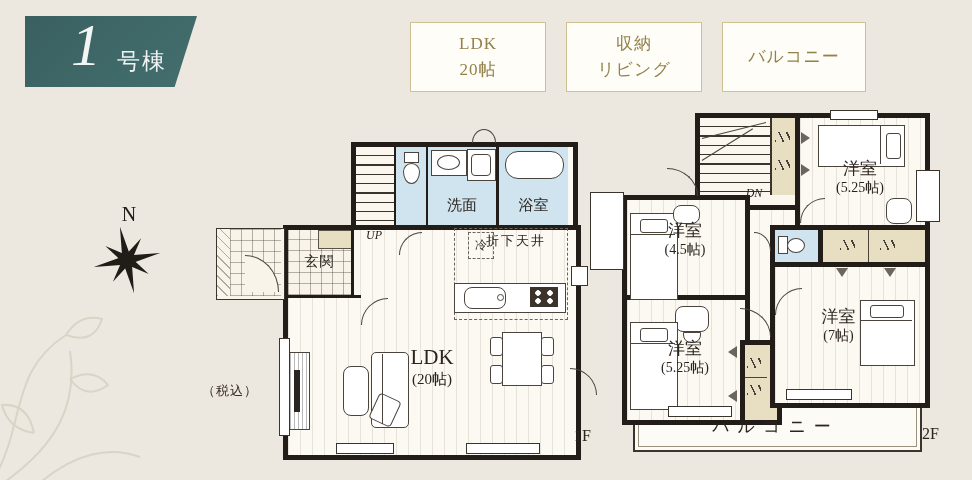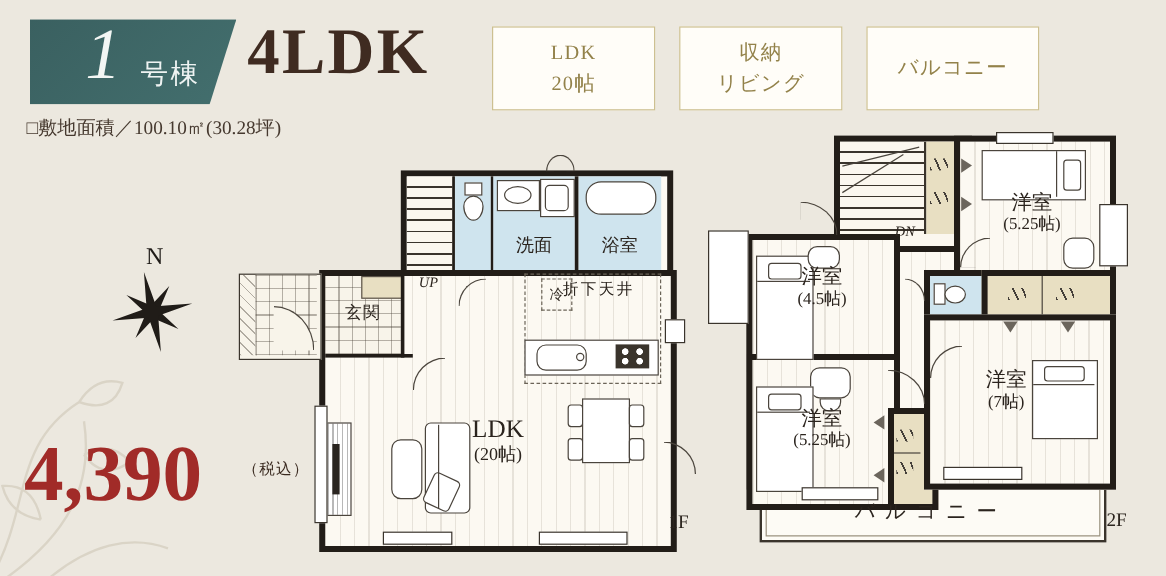--- a/index.html
+++ b/index.html
@@ -39,52 +39,49 @@
       <path d="M84,42 q14,-22 36,-16 q-8,26 -36,16"></path>
       <path d="M88,86 q24,-12 38,6 q-22,16 -38,-6"></path>
       <path d="M52,140 q-26,-4 -32,-28 q26,-2 32,28"></path>
     </g>
   </svg>
 
   <div class="abs" style="left:25px;top:16px;width:172px;height:71px;background:linear-gradient(135deg,#3a6060,#436f6e);clip-path:polygon(0 0,100% 0,87% 100%,0 100%);z-index:2;">
     <span class="abs" style="left:46px;top:-4px;font-size:60px;font-style:italic;color:#f3f6f4;line-height:1.1;">1</span>
     <span class="abs" style="left:92px;top:30px;font-size:23px;color:#eef3f2;letter-spacing:2px;">号棟</span>
   </div>
-  <div class="abs" style="left:206px;top:14px;font-size:54px;font-weight:600;color:#3f2b21;letter-spacing:2px;line-height:1.1;z-index:2;">4LDK</div>
 
   <div class="tag" style="left:410px;top:22px;width:134px;height:68px;">
     <span>LDK</span>
     <span>20帖</span>
   </div>
   <div class="tag" style="left:566px;top:22px;width:134px;height:68px;">
     <span>収納</span>
     <span>リビング</span>
   </div>
   <div class="tag" style="left:722px;top:22px;width:142px;height:68px;">
     <span>バルコニー</span>
   </div>
 
   <div class="abs" style="left:22px;top:96px;font-size:16px;color:#46392f;line-height:23.5px;z-index:2;">
-    <div>□敷地面積／100.10㎡(30.28坪)</div>
   </div>
 
   <div class="abs" style="left:93px;top:203px;width:72px;height:100px;z-index:2;">
     <div style="text-align:center;font-size:20px;color:#201c18;">N</div>
     <svg width="68" height="68" viewBox="0 0 100 100" style="transform:rotate(-12deg);">
       <polygon points="76.9,23.1 58,50 76.9,76.9 50,58 23.1,76.9 42,50 23.1,23.1 50,42" fill="#201c18"></polygon>
       <polygon points="50,0 56,44 100,50 56,56 50,100 44,56 0,50 44,44" fill="#201c18"></polygon>
     </svg>
   </div>
 
-  <div class="abs" style="left:20px;top:358px;font-size:66px;font-weight:600;color:#a12b28;line-height:1.15;z-index:2;">4,390</div>
   <div class="abs" style="left:202px;top:382px;z-index:2;color:#3a2a20;">
     <div style="font-size:13px;letter-spacing:1px;">（税込）</div>
   </div>
 
-  <div class="abs" style="left:197px;top:138px;width:398px;height:318px;">
+  <div class="abs" style="left:214px;top:138px;width:398px;height:318px;">
 
     <div class="blk" style="left:137px;top:4px;width:217px;height:88px;background:#fcf9f2;"></div>
     <div class="blk wood" style="left:69px;top:87px;width:288px;height:225px;"></div>
 
     <div class="abs" style="left:2px;top:90px;width:67px;height:70px;border:1.5px solid #3a342c;background:#f8f4ea;z-index:1;">
       <div class="abs hatch" style="left:0;top:0;width:13px;height:67px;border-right:1px solid #3a342c;"></div>
       <div class="abs grid" style="left:13px;top:0;width:51px;height:67px;"></div>
       <div class="arc" style="left:28px;top:26px;width:33px;height:36px;border-top:1.2px solid #4a443c;border-right:1.2px solid #4a443c;border-top-right-radius:100%;background:#f8f4ea;"></div>
     </div>
 

